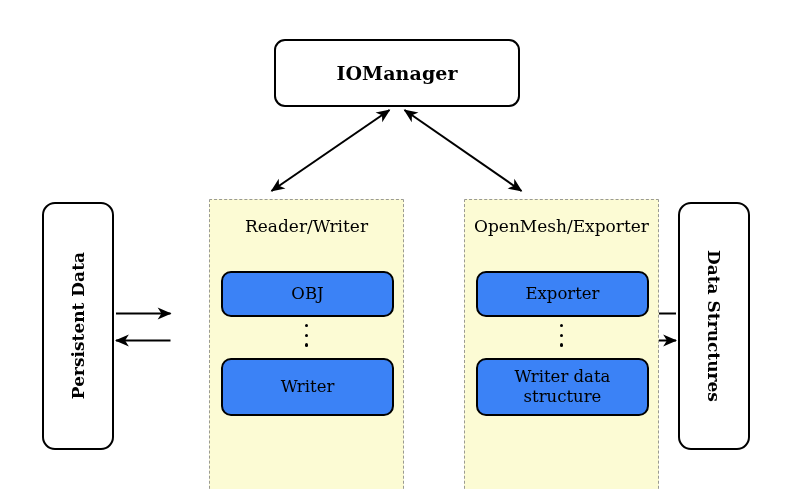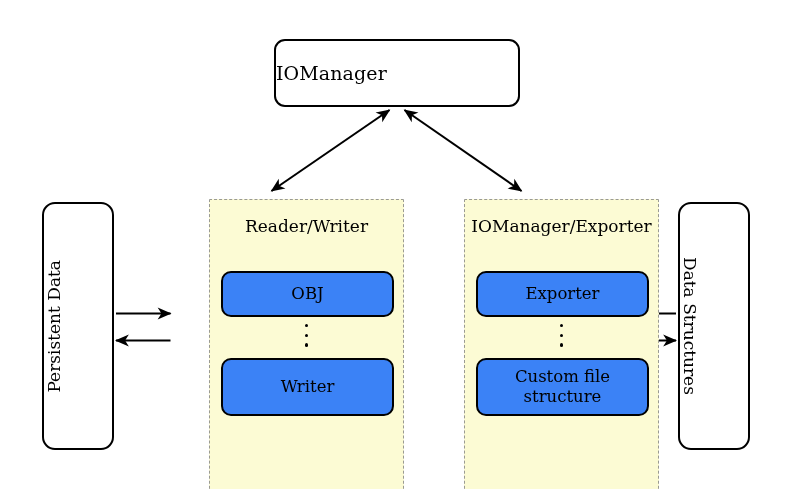--- a/index.html
+++ b/index.html
@@ -19,23 +19,24 @@
 
   
   .node {
     position: absolute;
     box-sizing: border-box;
     border: 2.6px solid #000000;
     border-radius: 11px;
     background: #ffffff;
     display: flex;
     align-items: center;
-    justify-content: flex-start;
+    justify-content: center;
     text-align: center;
     line-height: 1.18;
+    font-weight: bold;
   }
 
   
   #iomanager {
     left: 274px;
     top: 39px;
     width: 246px;
     height: 68px;
     font-size: 19px;
     letter-spacing: .1px;
@@ -193,33 +194,33 @@
     </div>
 
     <div class="plugin plugin-bottom">
       <span>
         <span>Writer</span><br>
       </span>
     </div>
   </div>
 
   <div class="group" id="group-importerexporter">
-    <div class="group-title">IOManager/Exporter</div>
+    <div class="group-title">OpenMesh/Exporter</div>
 
     <div class="plugin plugin-top">
       <span>Exporter</span>
     </div>
 
     <div class="vdots">
       <span></span>
       <span></span>
       <span></span>
     </div>
 
     <div class="plugin plugin-bottom">
       <span>
-        <span>Custom file</span><br>
+        <span>Writer data</span><br>
         <span>structure</span>
       </span>
     </div>
   </div>
 
 </div>
 
 </body></html>

